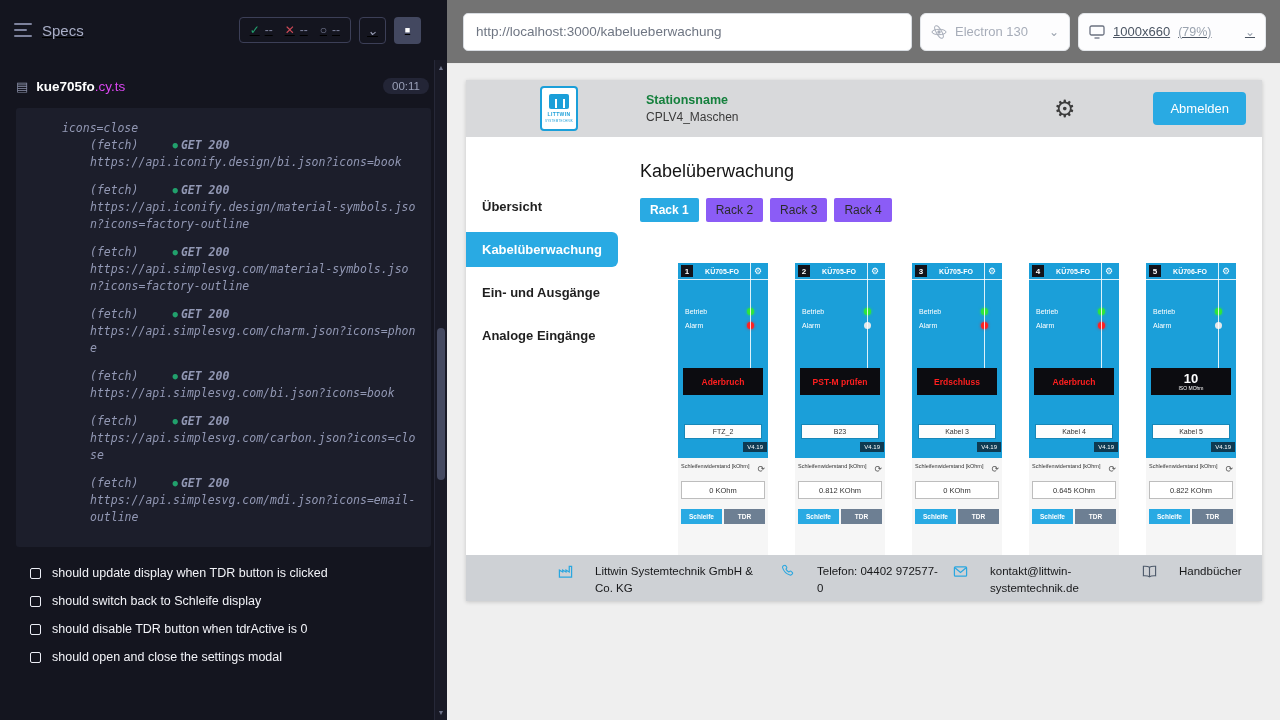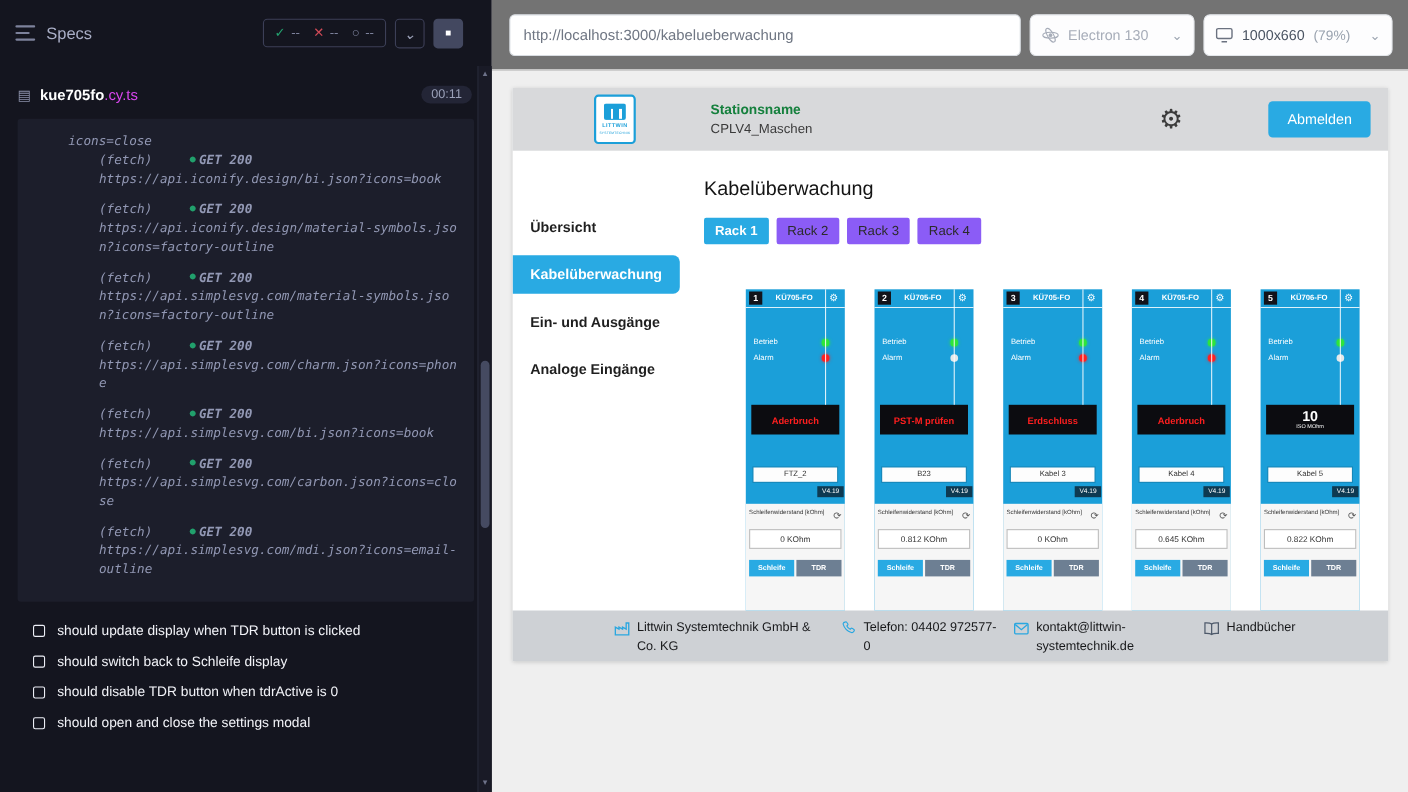--- a/index.html
+++ b/index.html
@@ -1,21 +1,21 @@
 <!DOCTYPE html>
 <html><head>
 <meta charset="utf-8">
 <style>
   * { box-sizing: border-box; margin: 0; padding: 0; }
   html,body { width:1280px; height:720px; overflow:hidden; }
   body { display:flex; font-family:"Liberation Sans", sans-serif; background:#efefef; }
 
   
   .left-panel { width:447px; flex-shrink:0; background:#14151f; position:relative; }
-  .runner-topbar { height:48px; display:flex; align-items:center; gap:8px; padding:12px 24px 0 14px; }
+  .runner-topbar { height:48px; display:flex; align-items:center; gap:8px; padding:12px 24px 0 14px;text-decoration:underline; }
   .specs-menu-icon { width:18px; height:14px; display:flex; flex-direction:column; justify-content:space-between; }
   .specs-menu-icon i { display:block; height:2px; background:#7d829c; border-radius:1px; }
   .specs-menu-icon i:nth-child(2){ width:70%; }
   .specs-label { color:#a9aec6; font-size:15px; margin-left:2px; }
   .runner-spacer { flex:1; }
   .stats-box { display:flex; gap:12px; align-items:center; border:1px solid #3c3f57; border-radius:4px; padding:5px 10px; font-size:12px; color:#7d829c; }
   .stat { display:flex; gap:5px; align-items:center; }
   .stat-pass-icon { color:#23a06e; font-style:normal; }
   .stat-fail-icon { color:#cf4a57; font-style:normal; }
   .stat-pend-icon { color:#7d829c; font-style:normal; }
@@ -51,21 +51,21 @@
 
   
   .right-panel { flex:1; min-width:0; display:flex; flex-direction:column; background:#efefef; }
   .browser-bar { height:64px; flex-shrink:0; background:#737373; border-bottom:1px solid #e9e9e9;
     display:flex; align-items:center; gap:8px; padding:0 14px 0 16px; }
   .url-input { flex:1; height:38px; border:1px solid #d8dce1; border-radius:5px; color:#6f7683;
     font-size:13.5px; padding:0 12px; background:#fff; font-family:"Liberation Sans", sans-serif; outline:none; }
   .bar-select { height:38px; border:1px solid #e3e6ea; border-radius:6px; background:#fdfdfe;
     display:flex; align-items:center; gap:8px; padding:0 10px; }
   .engine-select { width:150px; color:#a7adb9; font-size:13px; }
-  .viewport-select { width:172px; color:#4b5563; font-size:13px; }
+  .viewport-select { width:188px; color:#4b5563; font-size:13px;text-decoration:underline; }
   .zoom-label { color:#9aa3af; font-size:12.5px; }
   .bar-chevron { margin-left:auto; color:#9aa3af; font-size:12px; font-style:normal; }
 
   .stage { flex:1; padding:16px 18px 0 19px; }
   .app-window { background:#fff; height:521px; display:flex; flex-direction:column; box-shadow:0 1px 4px rgba(0,0,0,0.18); }
 
   .app-header { height:57px; flex-shrink:0; background:#d8d9db; display:flex; align-items:center; padding-right:16px; }
   .logo { margin-left:74px; width:38px; height:45px; background:#fff; border:2px solid #1b9fd9; border-radius:4px;
     display:flex; flex-direction:column; align-items:center; justify-content:center; gap:2px; flex-shrink:0; }
   .logo-mark { width:20px; height:15px; background:#1b9fd9; border-radius:2px;
@@ -123,21 +123,21 @@
   .card-btn { flex:1; height:15px; border:none; color:#fff; font-size:6.5px; font-weight:bold;
     display:flex; align-items:center; justify-content:center; font-family:"Liberation Sans",sans-serif; }
   .btn-primary { background:#29aae3; }
   .btn-secondary { background:#6d7f93; }
 
   .app-footer { height:46px; flex-shrink:0; background:#ced1d5; display:flex; align-items:flex-start;
     gap:14px; padding:8px 10px 0 92px; }
   .footer-item { display:flex; gap:6px; align-items:flex-start; }
   .footer-item:last-child { margin-left:22px; }
   .footer-icon { flex-shrink:0; margin-top:1px; line-height:0; }
-  .footer-text { font-size:11.5px; color:#17181a; line-height:1.45; }
+  .footer-text { font-size:11.5px; color:#17181a; line-height:1.45;margin-left:16px; }
   .footer-item:nth-child(1) .footer-text { width:172px; }
   .footer-item:nth-child(2) .footer-text { width:122px; }
   .footer-item:nth-child(3) .footer-text { width:116px; }
 </style>
 </head>
 <body>
 
 <div class="left-panel">
   <div class="runner-topbar">
     <span class="specs-menu-icon">

